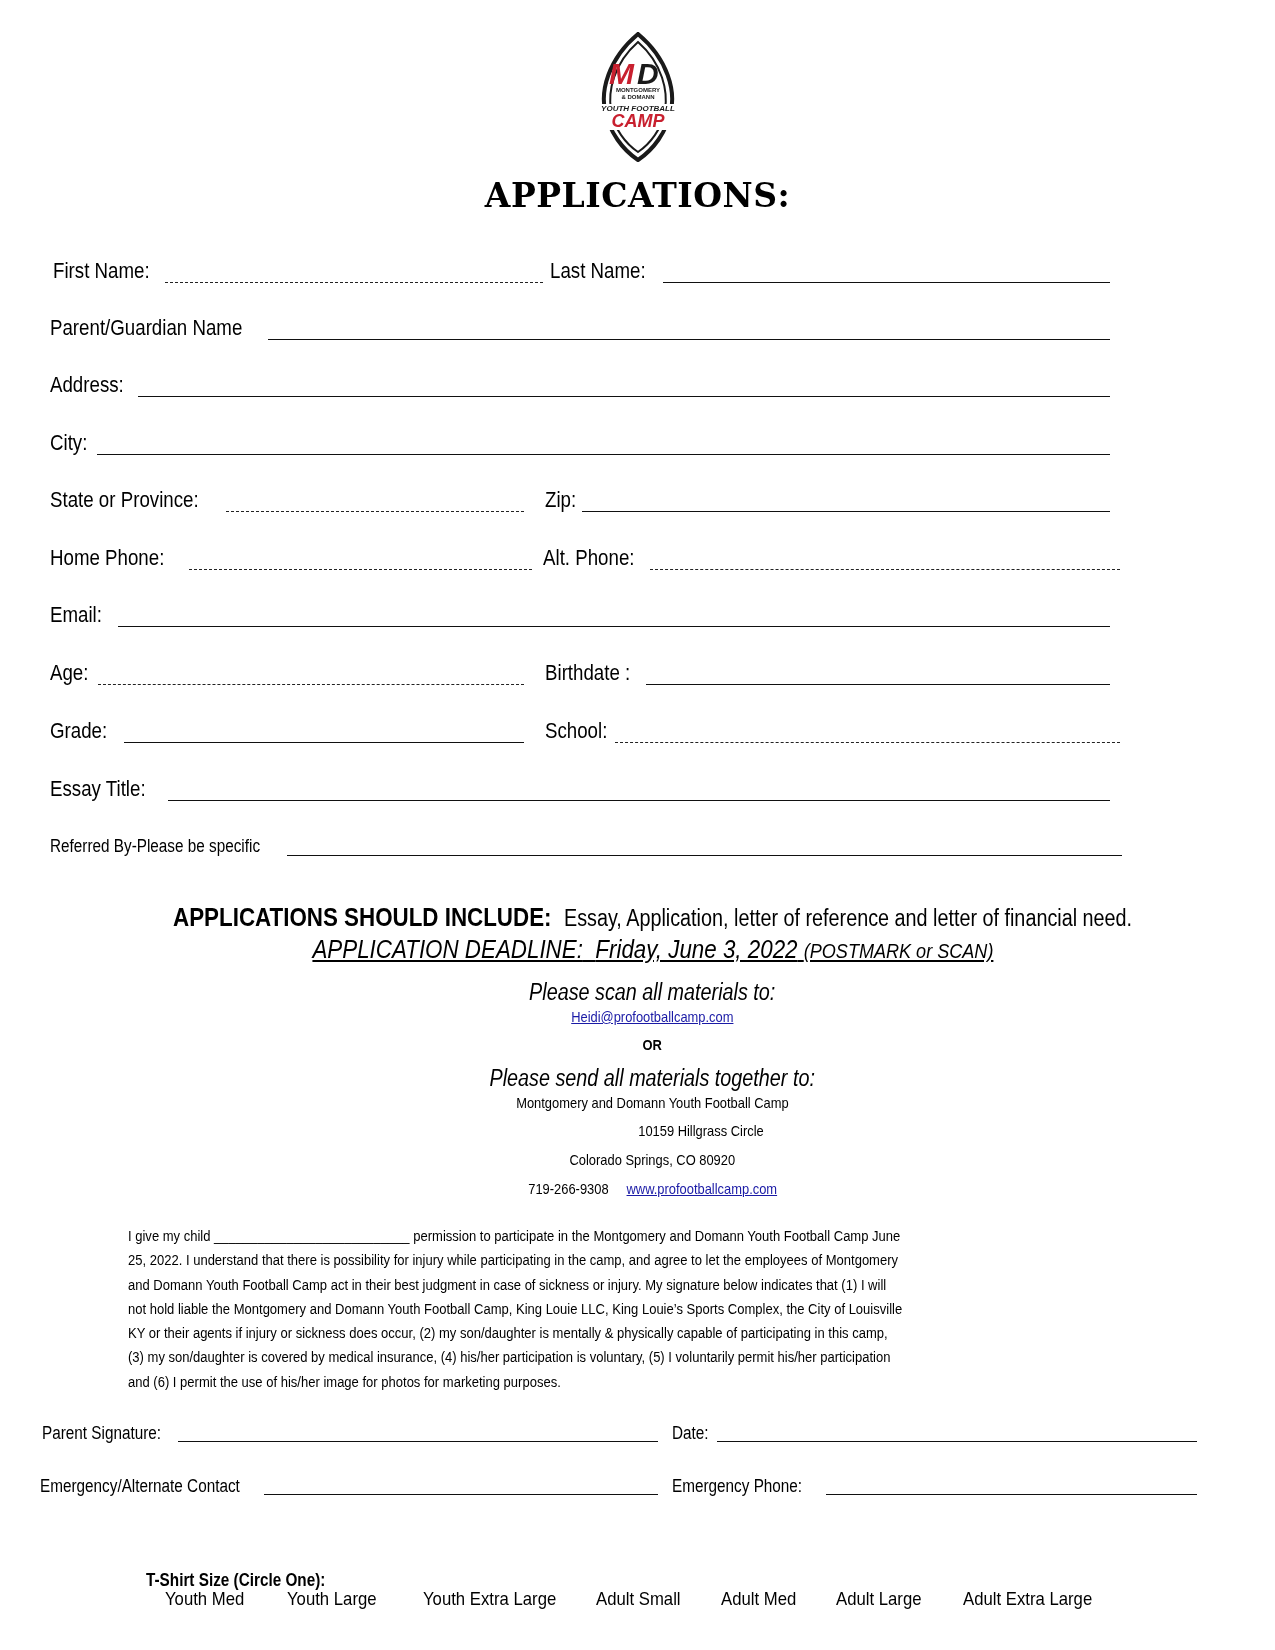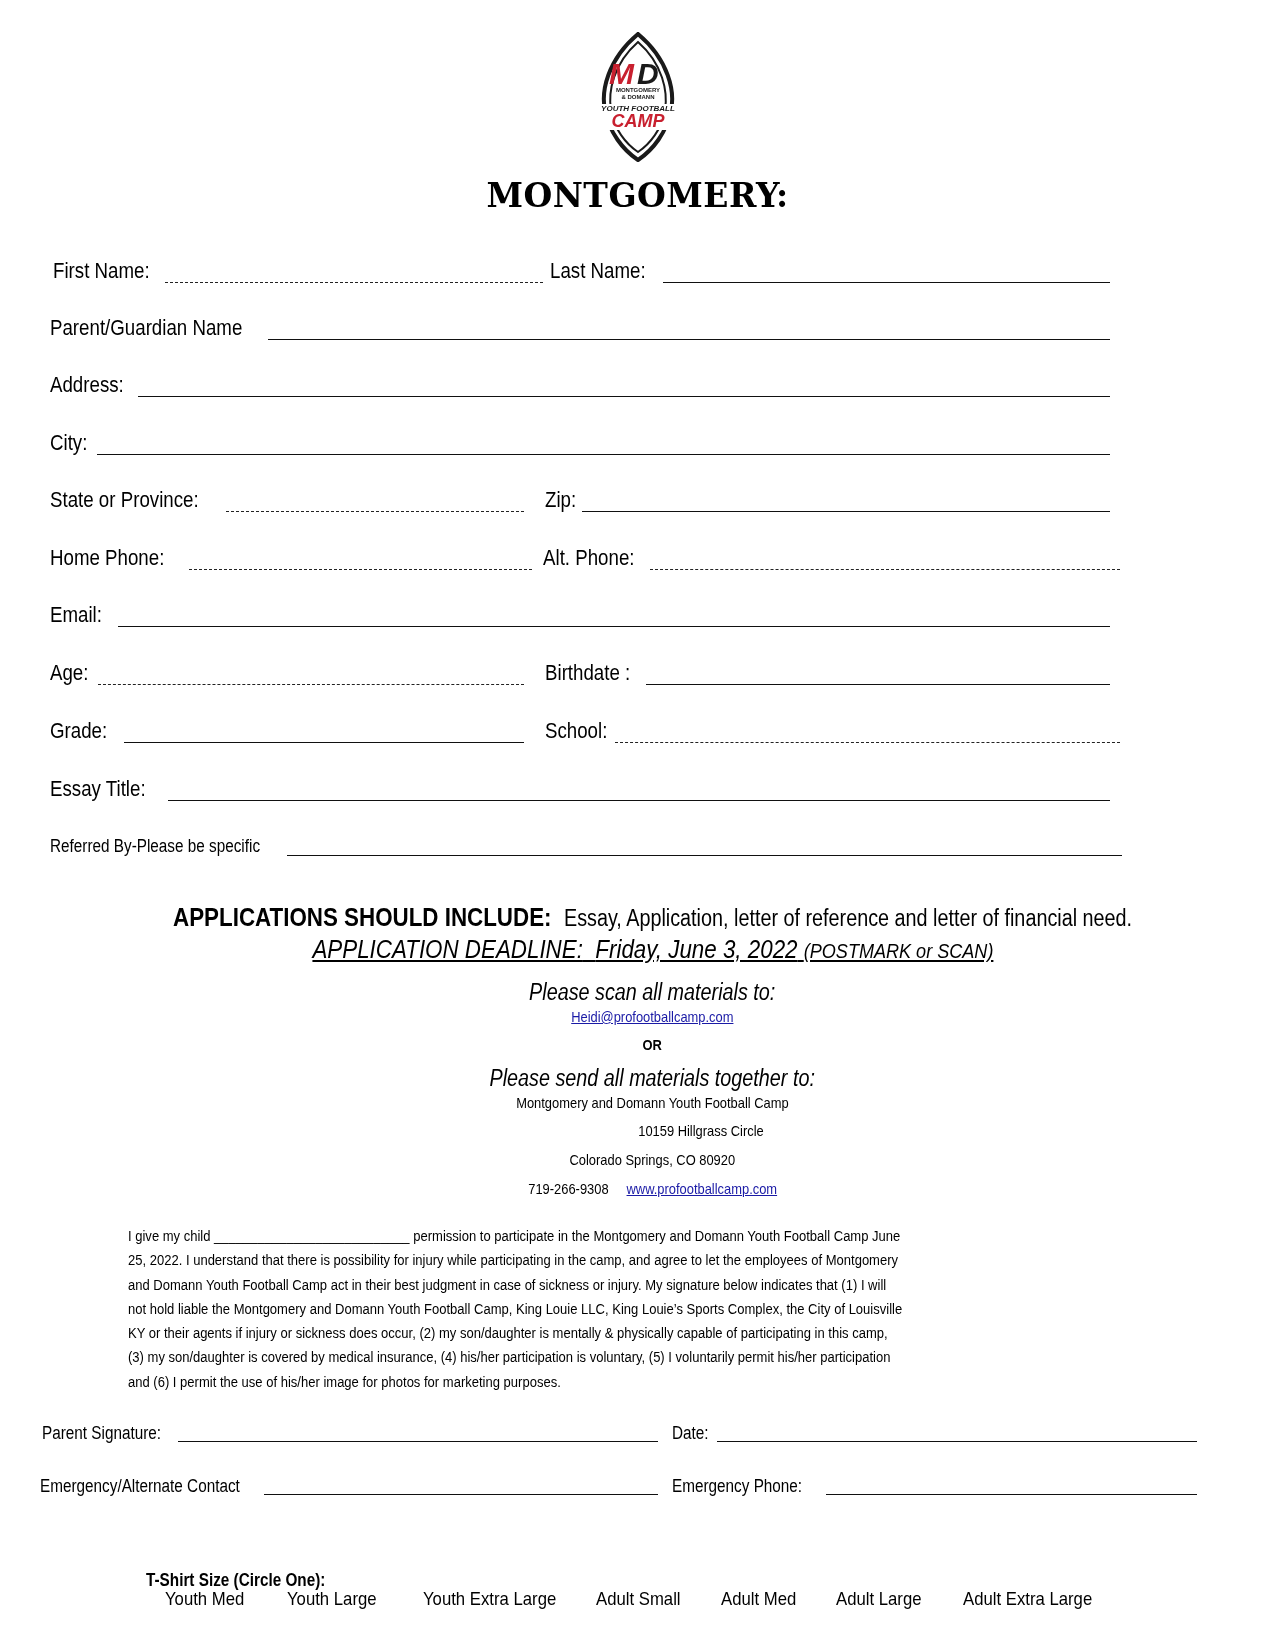--- a/index.html
+++ b/index.html
@@ -40,21 +40,21 @@
     <path d="M2 72 L80 72 L74 98 L8 98 Z" fill="#fff"></path>
     <text x="12" y="52" font-family="Liberation Sans, sans-serif" font-weight="bold" font-style="italic" font-size="30" fill="#c8202f">M</text>
     <text x="40" y="52" font-family="Liberation Sans, sans-serif" font-weight="bold" font-style="italic" font-size="30" fill="#1a1a1a">D</text>
     <text x="41" y="60" text-anchor="middle" font-family="Liberation Sans, sans-serif" font-weight="bold" font-size="6" fill="#1a1a1a">MONTGOMERY</text>
     <text x="41" y="67" text-anchor="middle" font-family="Liberation Sans, sans-serif" font-weight="bold" font-size="6" fill="#1a1a1a">&amp; DOMANN</text>
     <text x="41" y="79" text-anchor="middle" font-family="Liberation Sans, sans-serif" font-weight="bold" font-style="italic" font-size="8" fill="#1a1a1a">YOUTH FOOTBALL</text>
     <text x="41" y="95" text-anchor="middle" font-family="Liberation Sans, sans-serif" font-weight="bold" font-style="italic" font-size="18" fill="#c8202f">CAMP</text>
   </svg>
 </div>
 
-<div class="abs title">MONTGOMERY:</div>
+<div class="abs title">APPLICATIONS:</div>
 
 <div class="lbl" style="left:53px; top:258px;">First Name:</div>
 <div class="dash" style="left:165px; top:282px; width:378px;"></div>
 <div class="lbl" style="left:550px; top:258px;">Last Name:</div>
 <div class="line" style="left:663px; top:282px; width:447px;"></div>
 
 <div class="lbl" style="left:50px; top:315px;">Parent/Guardian Name</div>
 <div class="line" style="left:268px; top:339px; width:842px;"></div>
 
 <div class="lbl" style="left:50px; top:372px;">Address:</div>

